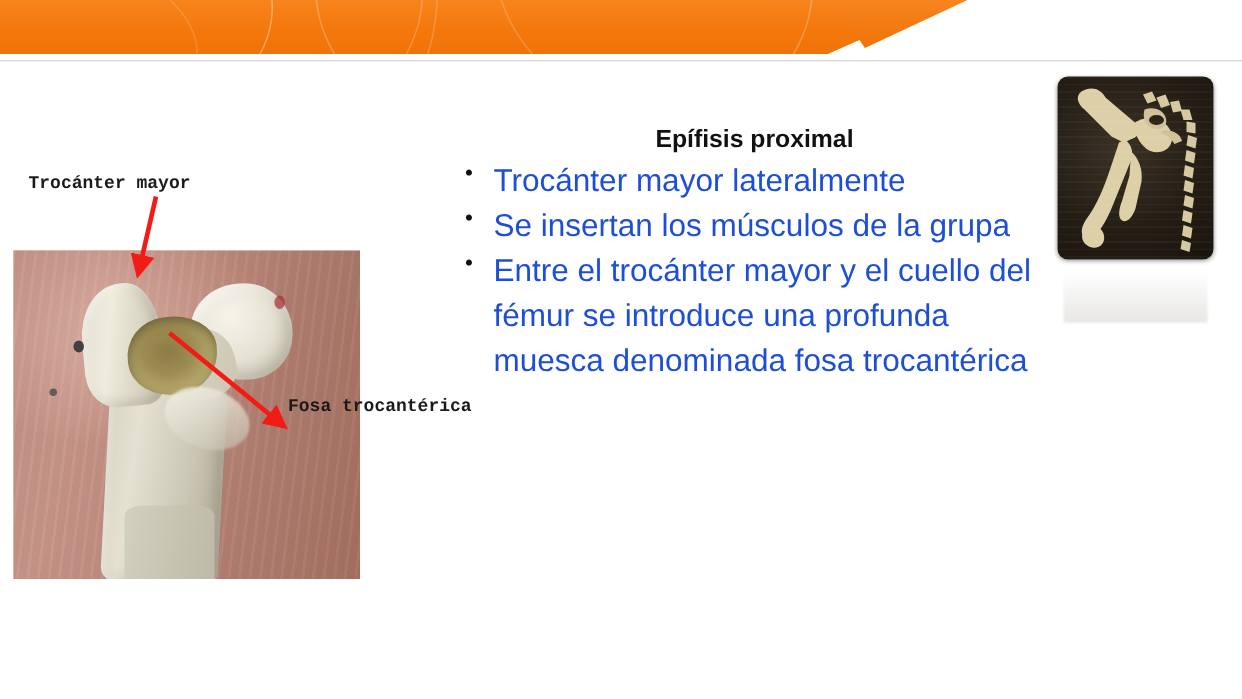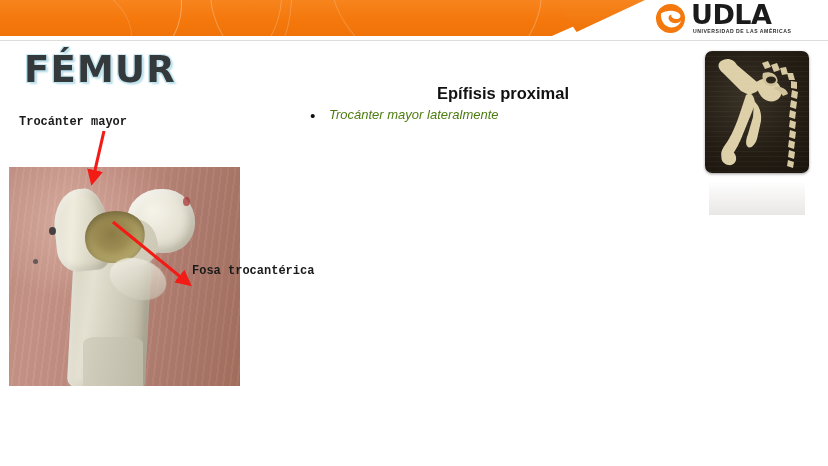--- a/index.html
+++ b/index.html
@@ -163,23 +163,22 @@
     font-family:"Liberation Sans", sans-serif;
     font-weight:700;font-size:16.5px;line-height:1.42;
     margin:0 0 1px 0;
     text-align:center;
   }
   ul.bullets{list-style:none;margin:0;padding:0;}
   ul.bullets li{
     position:relative;
     padding-left:26px;
     font-family:"Liberation Sans", sans-serif;
-    font-weight:400;font-size:13px;line-height:1.425;
-    color:#4d7c0f;
-    font-style:italic;
+    font-weight:400;font-size:21px;line-height:1.425;
+    color:#1d4ed8;
   }
   ul.bullets li::before{
     content:"•";
     position:absolute;left:7px;top:-1px;
     font-size:15px;color:#111;
   }
 
   
   .xray-wrap{position:absolute;left:705px;top:51px;width:104px;height:170px;}
   .xray{
@@ -216,30 +215,21 @@
       <div class="swirl sw2"></div>
       <div class="swirl sw3"></div>
       <div class="swirl sw4"></div>
       <div class="swirl sw5"></div>
       <div class="swirl sw6"></div>
     </div>
   </div>
   <div class="header-wedge"></div>
   <div class="header-underline"></div>
 
-  <div class="logo">
-    <svg class="logo-mark" viewBox="0 0 62 58">
-      <circle cx="31" cy="29" r="29" fill="#f4780c"></circle>
-      <path d="M12 19 C24 11, 44 12, 50 21 C53 26, 48 31, 41 30 C35 29, 31 25, 33 21 C28 22, 25 27, 29 33 C34 40, 47 40, 52 33 C50 44, 36 50, 25 45 C16 41, 11 30, 12 19 Z" fill="#ffffff"></path>
-    </svg>
-    <div class="logo-word">UDLA</div>
-    <div class="logo-sub">UNIVERSIDAD DE LAS AMÉRICAS</div>
-  </div>
-
-  <div class="slide-title">FÉMUR</div>
+
 
   <div class="photo-frame">
     <div class="photo-bg"></div>
     <div class="wood-grain"></div>
     <div class="wood-soft"></div>
     <div class="bone-shaft"></div>
     <div class="bone-low"></div>
     <div class="bone-trochanter"></div>
     <div class="bone-head"></div>
     <div class="bone-neck"></div>
@@ -260,20 +250,22 @@
     <line x1="113" y1="222" x2="188" y2="283" stroke="#f21b16" stroke-width="3.1" marker-end="url(#ah)"></line>
   </svg>
 
   <div class="ann-label lbl-trocanter">Trocánter mayor</div>
   <div class="ann-label lbl-fosa">Fosa trocantérica</div>
 
   <div class="body-block">
     <p class="body-head">Epífisis proximal</p>
     <ul class="bullets">
       <li>Trocánter mayor lateralmente</li>
+      <li>Se insertan los músculos de la grupa</li>
+      <li>Entre el trocánter mayor y el cuello del fémur se introduce una profunda muesca denominada fosa trocantérica</li>
     </ul>
   </div>
 
   <div class="xray-wrap">
     <div class="xray">
       <div class="xray-stripes"></div>
       <svg viewBox="0 0 104 122" width="104" height="122">
         <g fill="#ddd0a8">
           <path d="M16 10 C22 6, 29 8, 32 14 L52 31 C56 34, 55 39, 51 41 L44 44 L36 40 L18 22 C13 18, 12 13, 16 10 Z"></path>
           <path d="M50 32 C56 27, 64 26, 70 30 C76 34, 78 41, 75 46 C72 51, 64 52, 59 48 C54 44, 52 38, 50 32 Z"></path>

